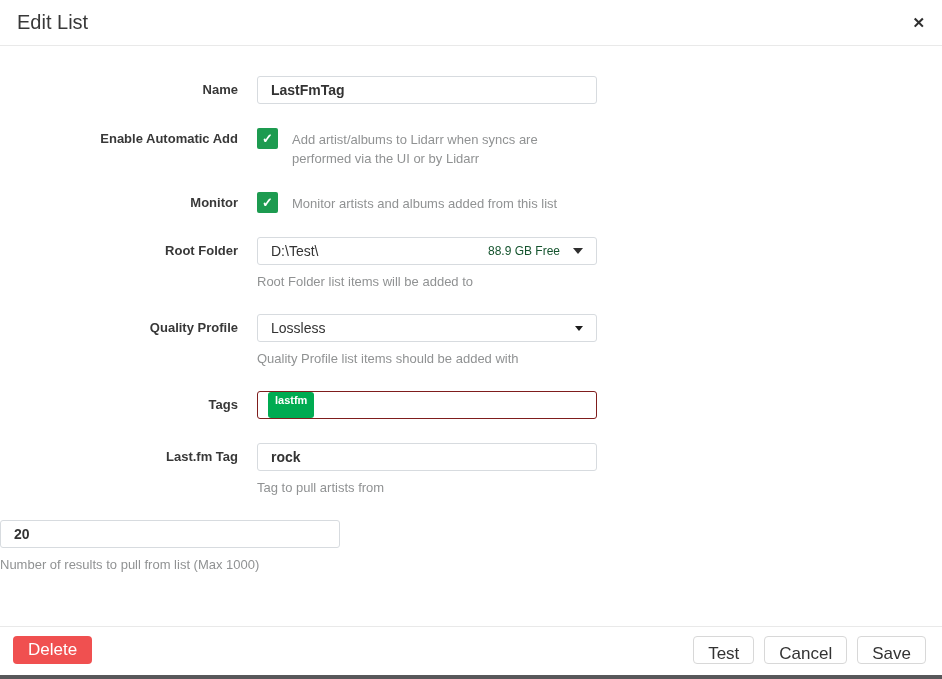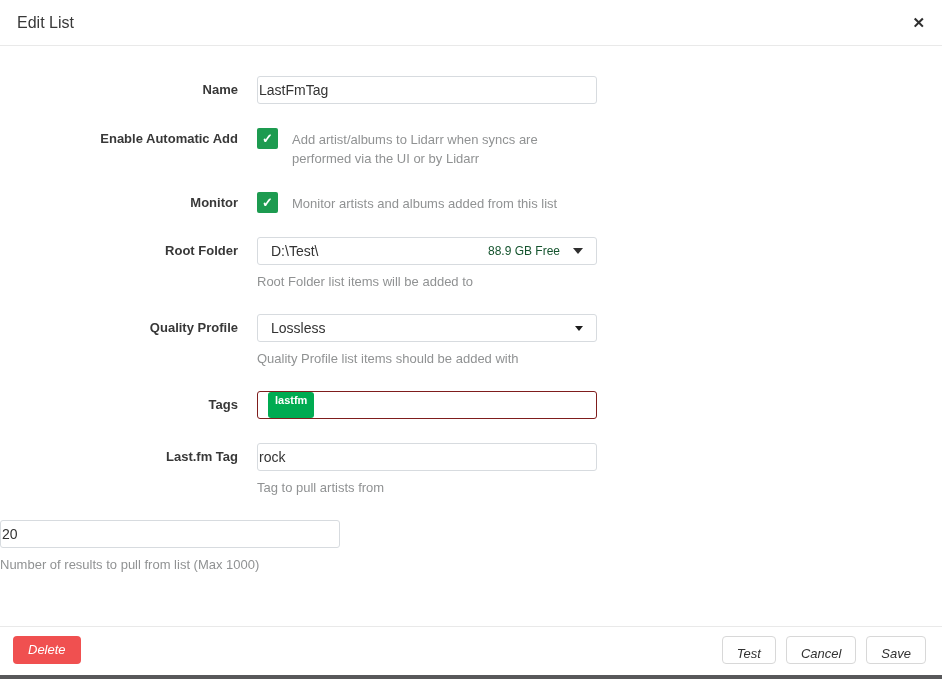--- a/index.html
+++ b/index.html
@@ -12,40 +12,40 @@
   }
   .modal { display:flex; flex-direction:column; height:675px; background:#fff; }
   .bottom-bar { position:absolute; left:0; bottom:0; width:100%; height:4px; background:#58585a; }
 
   
   .modal-header {
     height:46px; box-sizing:border-box; flex:none;
     padding:0 17px; display:flex; align-items:center; justify-content:space-between;
     border-bottom:1px solid #e9e9e9;
   }
-  .modal-title { font-size:16px; color:#383838; }
+  .modal-title { font-size:20px; color:#383838; }
   .close-btn { font-size:15px; font-weight:900; color:#2f2f2f; cursor:pointer; line-height:1; }
 
   
   .modal-body { flex:1 1 auto; padding-top:30px; overflow:hidden; }
 
   .form-group { display:flex; margin-bottom:24px; }
   .form-label {
     flex:0 0 257px; box-sizing:border-box; padding-right:19px;
     text-align:right; font-size:13px; font-weight:700; color:#383838;
     line-height:28px;
   }
   .form-group.checkbox-group .form-label { line-height:21px; }
   .form-control-col { width:340px; }
 
   .text-input {
     width:100%; box-sizing:border-box; height:28px;
     border:1px solid #d7dbdf; border-radius:3px;
-    padding:0 1px; font-size:14px; color:#333;
-    font-family:inherit; outline:none; background:#fff; display:block;
+    padding:0 13px; font-size:14px; color:#333;
+    font-family:inherit; outline:none; background:#fff; display:block;font-weight:bold;
   }
   .help-text { margin-top:8px; font-size:13px; color:#909293; line-height:17px; }
 
   
   .checkbox-row { display:flex; align-items:flex-start; }
   .checkbox {
     width:21px; height:21px; flex:none; border-radius:2px;
     color:#fff; display:flex; align-items:center; justify-content:center;
     font-size:13px; font-weight:700; cursor:pointer;
   }
@@ -80,21 +80,21 @@
     padding:3px 7px; border-radius:3px; line-height:11px;
   }
 
   
   .modal-footer {
     flex:none; border-top:1px solid #e9e9e9;
     padding:9px 16px 11px 13px; display:flex; align-items:center;
   }
   .btn {
     height:28px; box-sizing:border-box; border-radius:4px;
-    font-size:13px; font-family:inherit; cursor:pointer; line-height:26px;font-style:italic;
+    font-size:17px; font-family:inherit; cursor:pointer; line-height:26px;
   }
   .btn-delete { border:none; color:#fff; padding:0 15px; }
   .footer-right { margin-left:auto; display:flex; }
   .btn-default {
     background:#fff; border:1px solid #d8d8d8; color:#333;
     padding:4px 14px; margin-left:10px;
   }
 </style>
 </head>
 <body>

